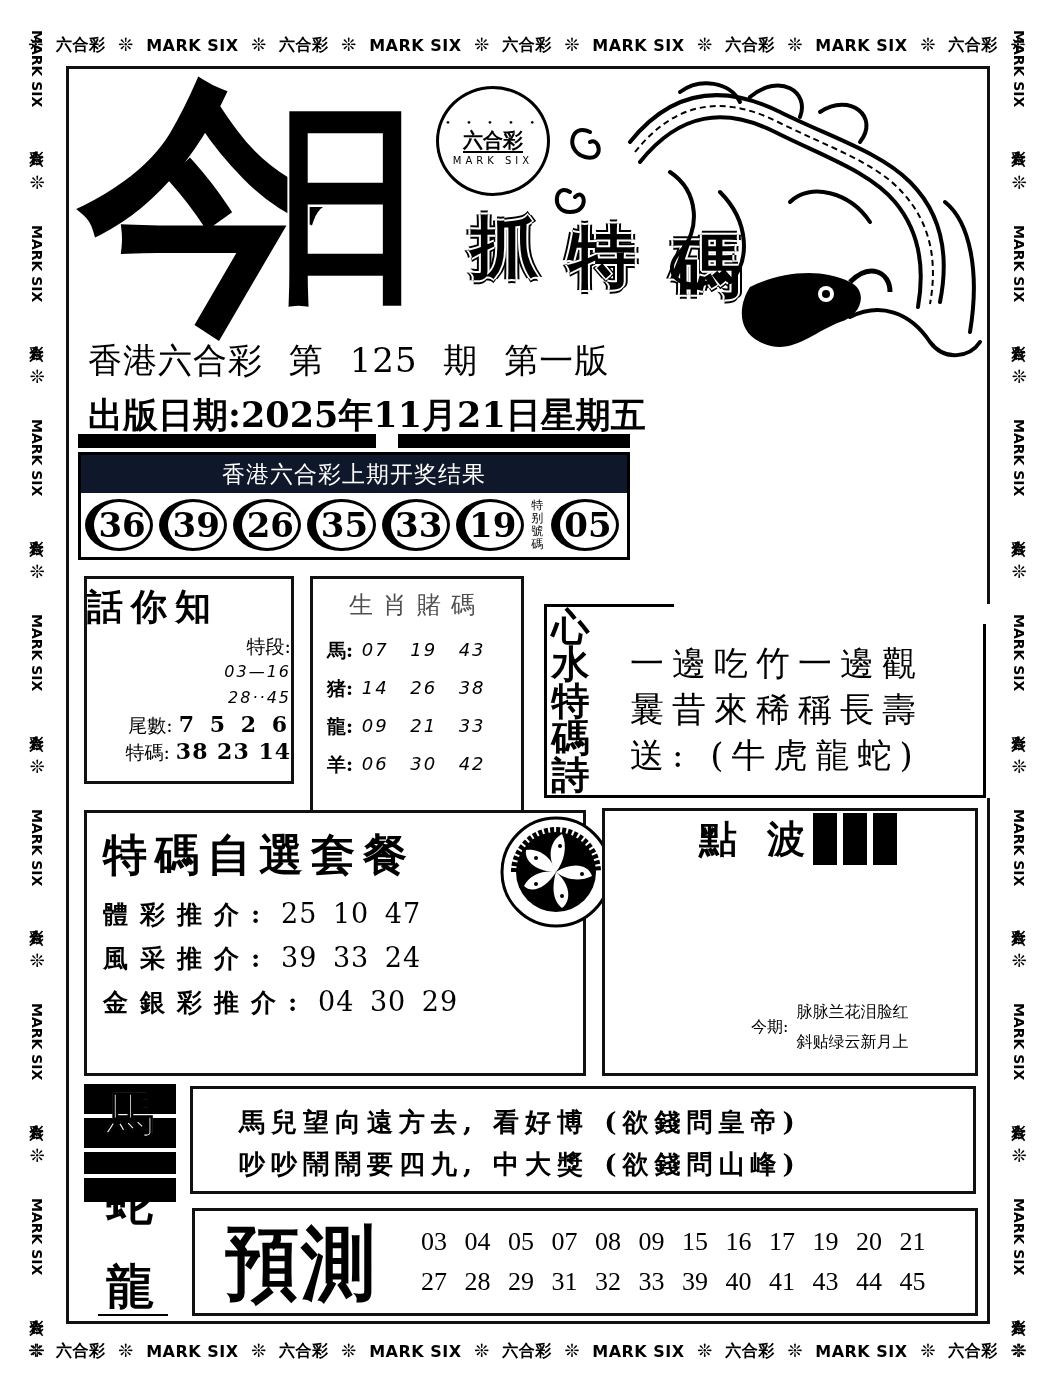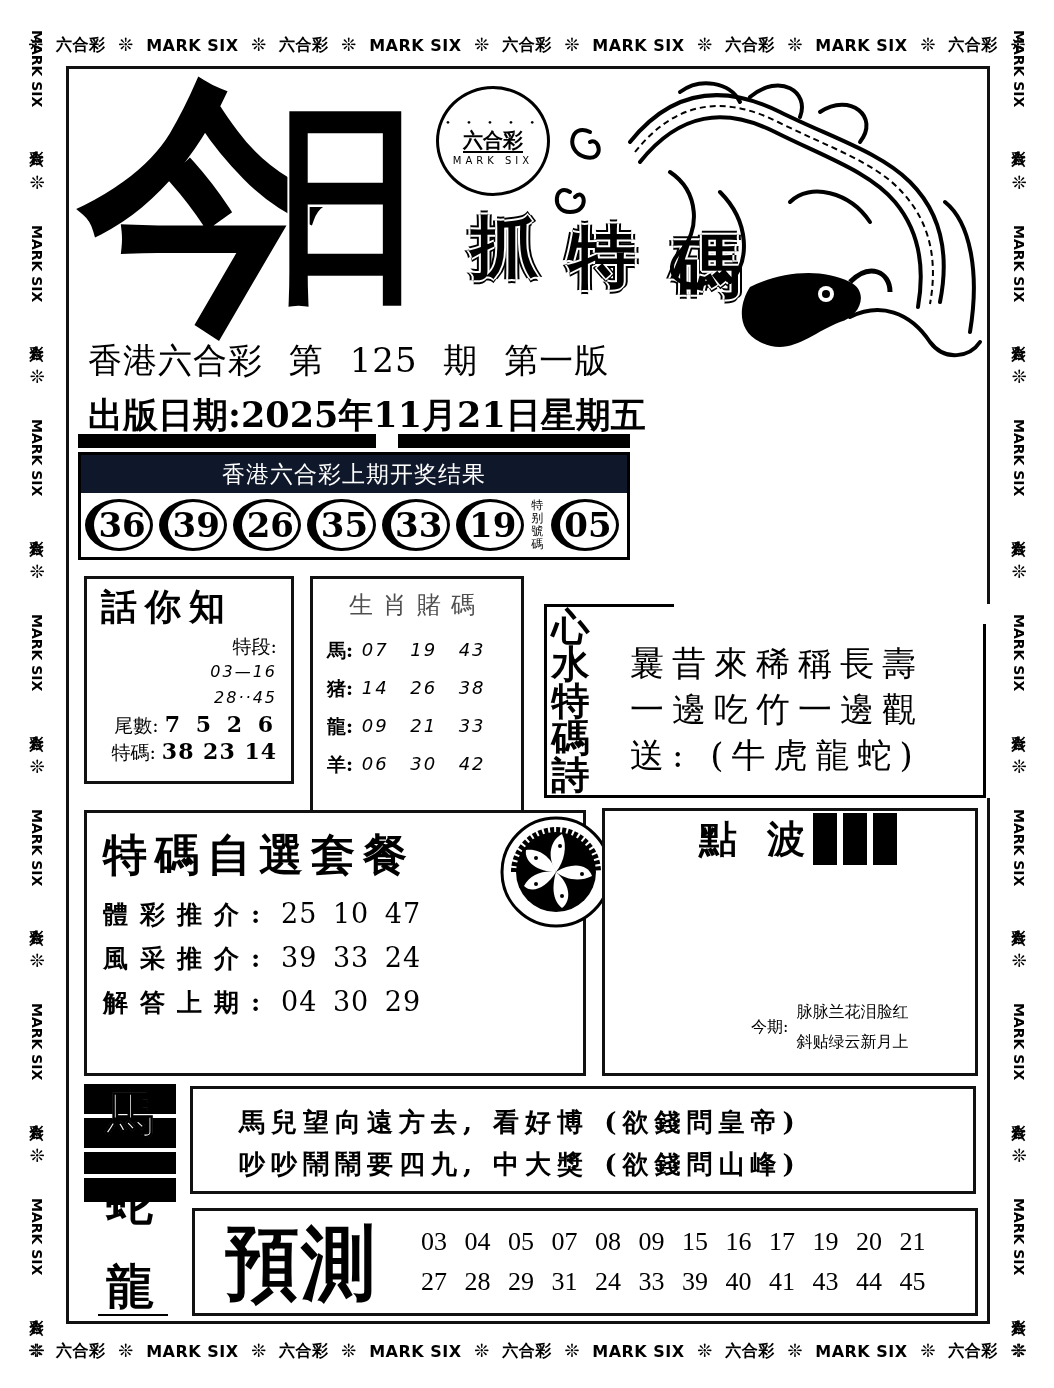--- a/index.html
+++ b/index.html
@@ -42,21 +42,21 @@
   .results-head { height: 38px; background: #0f172a; color: #fff; font-family: "DejaVu Sans", sans-serif; font-size: 23px; display: flex; align-items: center; justify-content: center; letter-spacing: 1px; }
   .balls { display: flex; align-items: center; padding: 6px 2px 0 4px; }
   .ball { width: 72px; height: 52px; margin-right: 6px; border: 3px solid #000; border-radius: 50%; border-left-width: 9px; display: flex; align-items: center; justify-content: center; font-size: 34px; font-weight: bold; }
   .ball.special { margin-left: 0; }
   .special-label { width: 16px; font-size: 12px; line-height: 1.08; font-family: Liberation Serif, serif; margin-right: 6px; text-align: center; }
 
   
   .box { position: absolute; border: 3px solid #111; background: #fff; }
 
   
-  .tell { left: 84px; top: 576px; width: 210px; height: 208px; padding: 8px 14px; }
+  .tell { left: 84px; top: 576px; width: 210px; height: 208px; padding: 8px 0; }
   .tell h3 { font-size: 36px; font-weight: bold; letter-spacing: 8px; line-height: 1.1; margin-bottom: 6px; }
   .tell .row { font-size: 19px; line-height: 26px; white-space: nowrap; text-align: right; }
   .tell .it { font-family: "DejaVu Sans", sans-serif; font-style: italic; font-size: 16px; letter-spacing: 2px; }
   .tell .big { font-size: 22px; font-weight: bold; letter-spacing: 4px; }
 
   
   .zod { left: 310px; top: 576px; width: 214px; height: 264px; padding: 10px 14px; }
   .zod h3 { font-size: 24px; text-align: center; letter-spacing: 10px; color: #222; font-weight: normal; margin-bottom: 10px; opacity: 0.8; }
   .zod .row { display: flex; font-size: 19px; line-height: 38px; }
   .zod .lab { width: 36px; font-weight: bold; }
@@ -311,38 +311,38 @@
     <span>心</span>
     <span>水</span>
     <span>特</span>
     <span>碼</span>
     <span>詩</span>
   </div>
   <div class="poem-topline"></div>
   <div class="poem-rightline"></div>
   <div class="poem-bottomline"></div>
   <div class="poem-text">
+    <div>一邊吃竹一邊觀</div>
     <div>曩昔來稀稱長壽</div>
-    <div>一邊吃竹一邊觀</div>
     <div>送: (牛虎龍蛇)</div>
   </div>
 </div>
 
 <div class="box combo">
   <h3>特碼自選套餐</h3>
   <div class="row">
     <span class="lab">體彩推介:</span>
     <span class="nums">25 10 47</span>
   </div>
   <div class="row">
     <span class="lab">風采推介:</span>
     <span class="nums">39 33 24</span>
   </div>
   <div class="row">
-    <span class="lab">解答上期:</span>
+    <span class="lab">金銀彩推介:</span>
     <span class="nums">04 30 29</span>
   </div>
 </div>
 
 <svg class="emblem" viewBox="0 0 118 130">
   <circle cx="60" cy="62" r="54" fill="#fff" stroke="#000" stroke-width="3"></circle>
   <circle cx="60" cy="62" r="40" fill="#000"></circle>
   <g fill="#fff">
     <path d="M60 62 C 50 45, 55 30, 66 24 C 72 36, 68 52, 60 62 Z"></path>
     <path d="M60 62 C 76 52, 92 54, 96 66 C 84 72, 70 70, 60 62 Z"></path>
@@ -387,15 +387,15 @@
 
 <div class="box slogan">
   <div class="line">馬兒望向遠方去, 看好博 (欲錢問皇帝)</div>
   <div class="line">吵吵鬧鬧要四九, 中大獎 (欲錢問山峰)</div>
 </div>
 
 <div class="box predict">
   <div class="predict-title">預測</div>
   <div class="predict-nums">
     <div class="r" id="predRow1"><span>03</span><span>04</span><span>05</span><span>07</span><span>08</span><span>09</span><span>15</span><span>16</span><span>17</span><span>19</span><span>20</span><span>21</span></div>
-    <div class="r" id="predRow2"><span>27</span><span>28</span><span>29</span><span>31</span><span>24</span><span>33</span><span>39</span><span>40</span><span>41</span><span>43</span><span>44</span><span>45</span></div>
+    <div class="r" id="predRow2"><span>27</span><span>28</span><span>29</span><span>31</span><span>32</span><span>33</span><span>39</span><span>40</span><span>41</span><span>43</span><span>44</span><span>45</span></div>
   </div>
 </div>
 
 </body></html>

